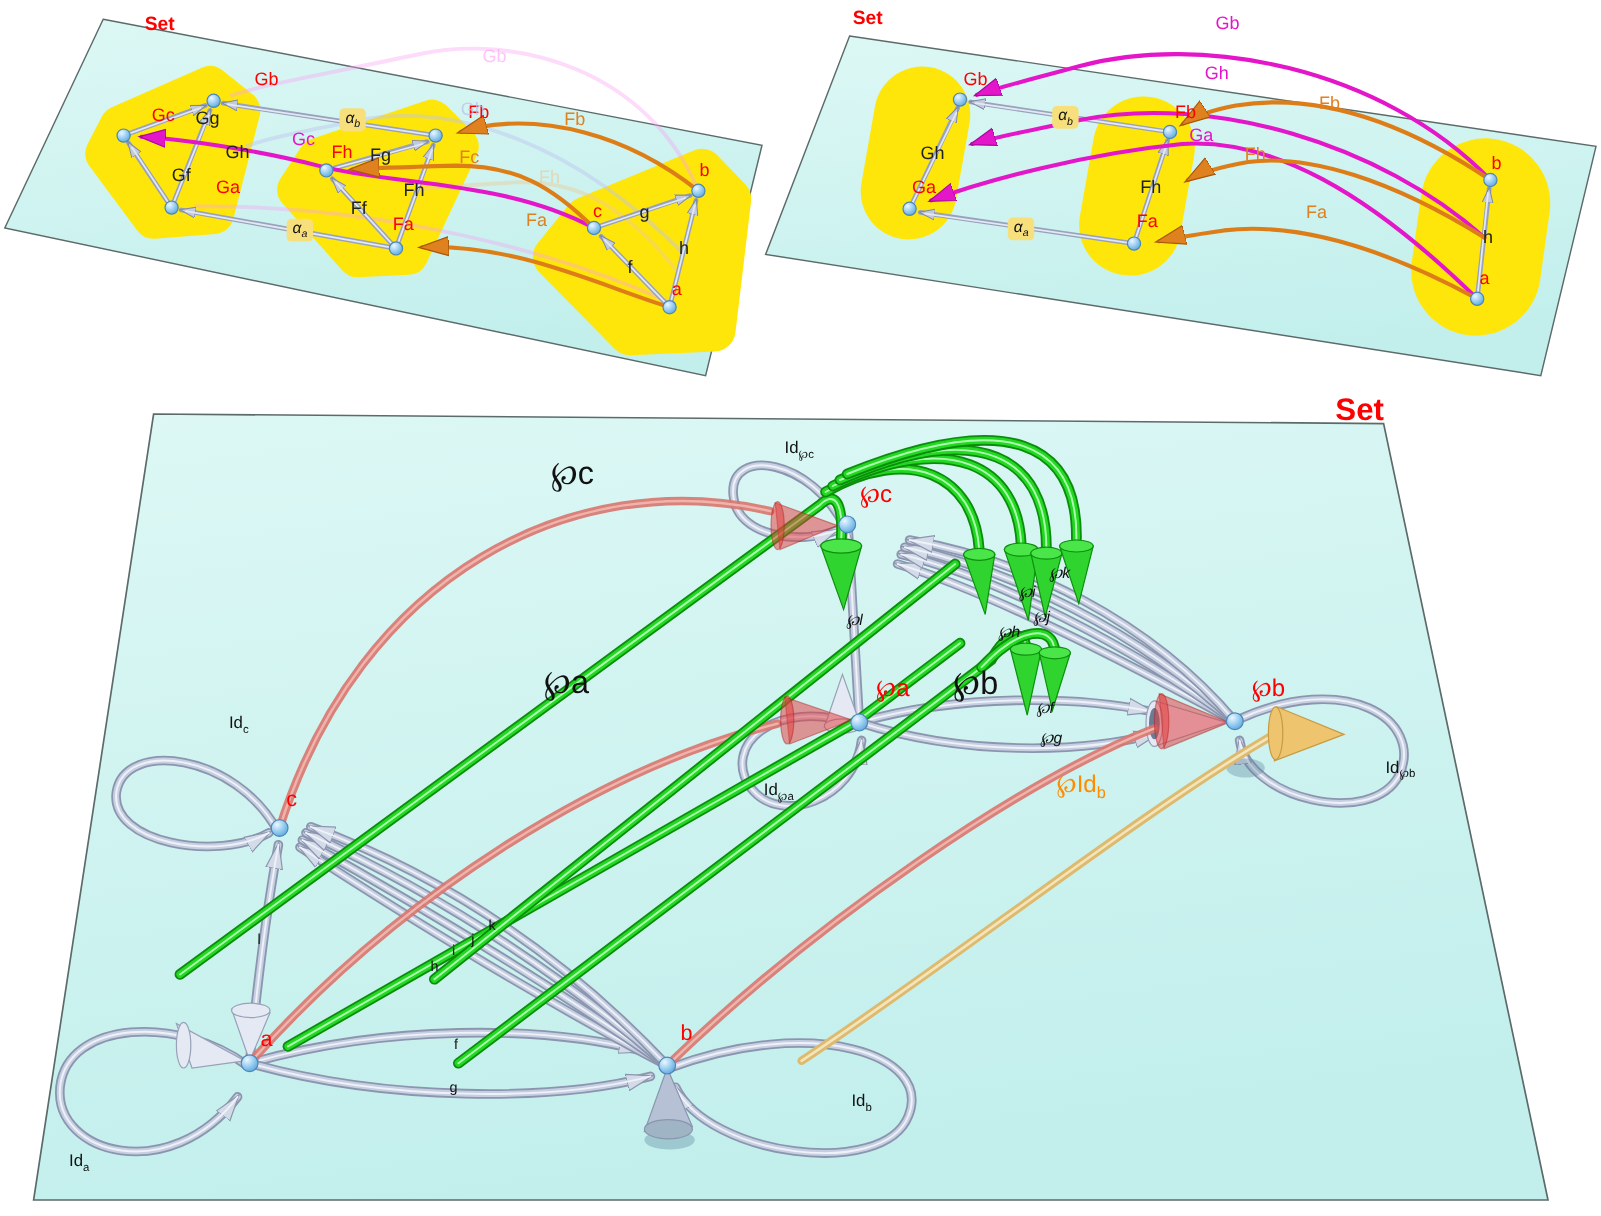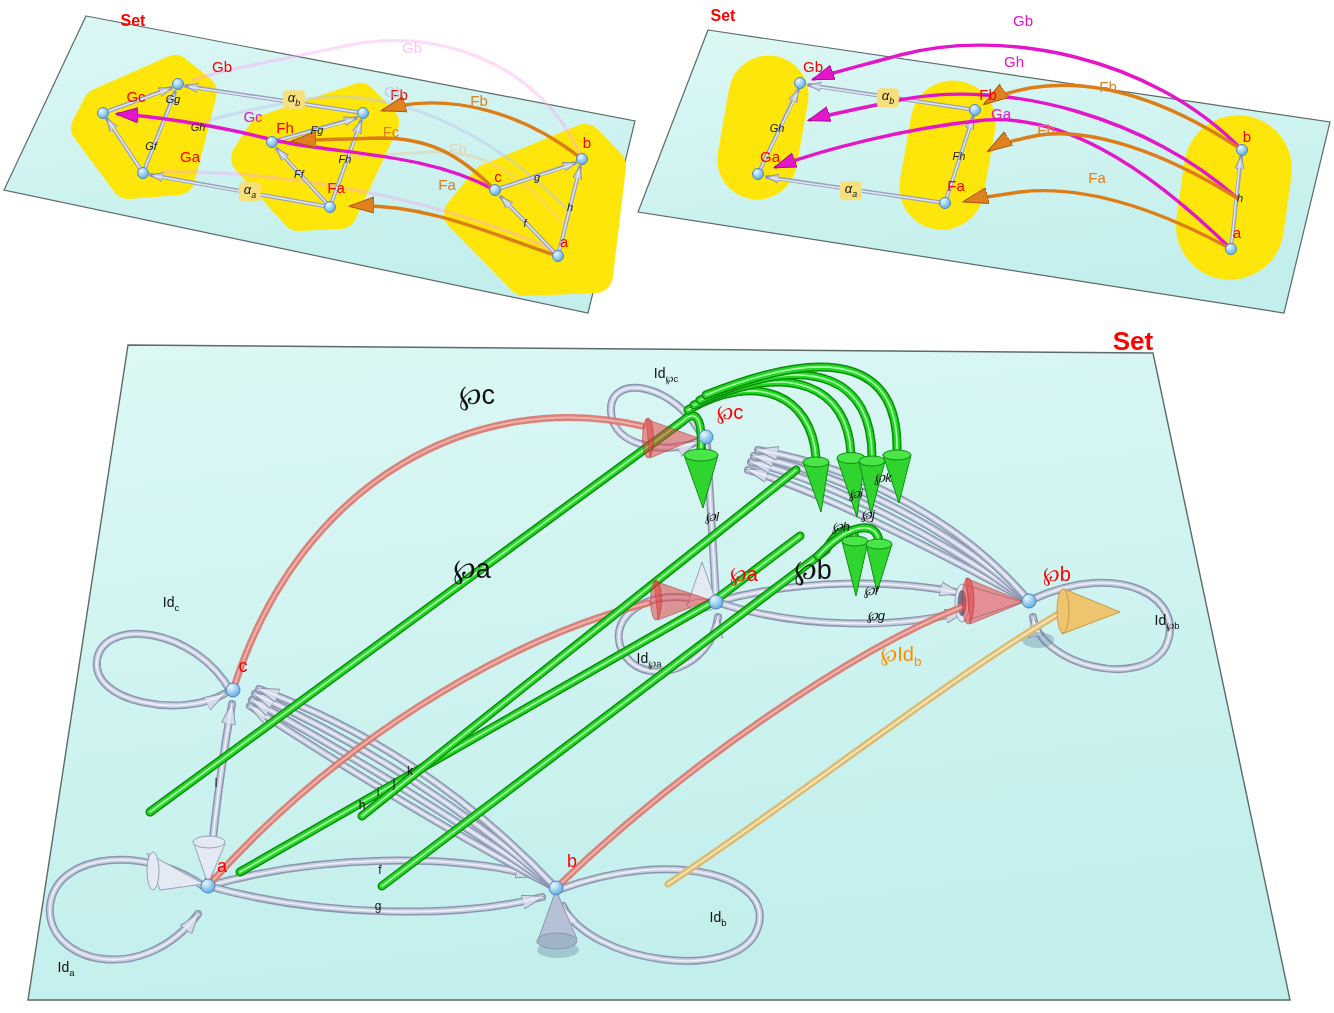--- a/index.html
+++ b/index.html
@@ -35,21 +35,21 @@
   .wcone{fill:#e4e9f4;stroke:#97a1b8;stroke-width:1;}
   .tcone{fill:#eec56e;stroke:#c79b45;stroke-width:1;}
   .node{fill:url(#nodeG);stroke:#4d86b8;stroke-width:1;}
   
   .lab{position:absolute;transform:translate(-50%,-50%);white-space:nowrap;line-height:1;}
   .lab sub{font-size:68%;}
   .set{color:#f00;font-weight:bold;font-size:16px;}
   .setbig{color:#f00;font-weight:bold;font-size:26px;}
   .nred{color:#f00;font-size:15px;}
   .nred2{color:#f00;font-size:18px;}
-  .esm{color:#222;font-size:11px;font-style:italic;}
+  .esm{color:#222;font-size:15px;}
   .esm2{color:#111;font-size:12px;}
   .cmag{color:#e316c9;font-size:15px;}
   .corg{color:#e0811f;font-size:15px;}
   .cfp{color:rgba(255,160,245,.62);font-size:15px;}
   .cfl{color:rgba(185,190,235,.72);font-size:15px;}
   .cfb{color:rgba(235,200,150,.62);font-size:15px;}
   .badge{background:#f7e07c;border-radius:4px;padding:1px 5px 2px;font-size:13px;font-style:italic;color:#111;}
   .pbig{color:#111;font-size:27px;}
   .pred{color:#f00;font-size:20px;}
   .psm{color:#111;font-size:13px;font-style:italic;}
@@ -555,31 +555,31 @@
   <span class="lab badge" style="left:851px;top:191px"><span>α</span><sub>a</sub></span>
   <span class="lab esm" style="left:1240px;top:198px">h</span>
   <span class="lab nred" style="left:1237px;top:232px">a</span>
 
   <span class="lab setbig" style="left:1133px;top:341px">Set</span>
   <span class="lab pbig" style="left:477px;top:395px">℘c</span>
   <span class="lab idlab" style="left:666px;top:375px"><span>Id</span><sub>℘c</sub></span>
   <span class="lab pred" style="left:730px;top:412px">℘c</span>
   <span class="lab psm" style="left:712px;top:516px">℘l</span>
   <span class="lab pbig" style="left:472px;top:569px">℘a</span>
-  <span class="lab idlab" style="left:171px;top:604px"><span>Id</span><sub>c</sub></span>
+  <span class="lab idlab" style="left:199px;top:604px"><span>Id</span><sub>c</sub></span>
   <span class="lab pred" style="left:744px;top:574px">℘a</span>
   <span class="lab pbig" style="left:813px;top:570px">℘b</span>
   <span class="lab psm" style="left:883px;top:477px">℘k</span>
   <span class="lab psm" style="left:856px;top:493px">℘i</span>
   <span class="lab psm" style="left:868px;top:514px">℘j</span>
   <span class="lab psm" style="left:841px;top:526px">℘h</span>
   <span class="lab psm" style="left:871px;top:590px">℘f</span>
   <span class="lab psm" style="left:876px;top:615px">℘g</span>
   <span class="lab pred" style="left:1057px;top:574px">℘b</span>
-  <span class="lab idlab" style="left:1167px;top:622px"><span>Id</span><sub>℘b</sub></span>
+  <span class="lab idlab" style="left:1167px;top:641px"><span>Id</span><sub>℘b</sub></span>
   <span class="lab idlab" style="left:649px;top:660px"><span>Id</span><sub>℘a</sub></span>
   <span class="lab porg" style="left:901px;top:656px"><span>℘Id</span><sub>b</sub></span>
   <span class="lab nred2" style="left:243px;top:666px">c</span>
   <span class="lab esm2" style="left:216px;top:783px">l</span>
   <span class="lab esm2" style="left:410px;top:771px">k</span>
   <span class="lab esm2" style="left:394px;top:783px">j</span>
   <span class="lab esm2" style="left:378px;top:792px">i</span>
   <span class="lab esm2" style="left:362px;top:805px">h</span>
   <span class="lab esm2" style="left:380px;top:870px">f</span>
   <span class="lab esm2" style="left:378px;top:906px">g</span>

